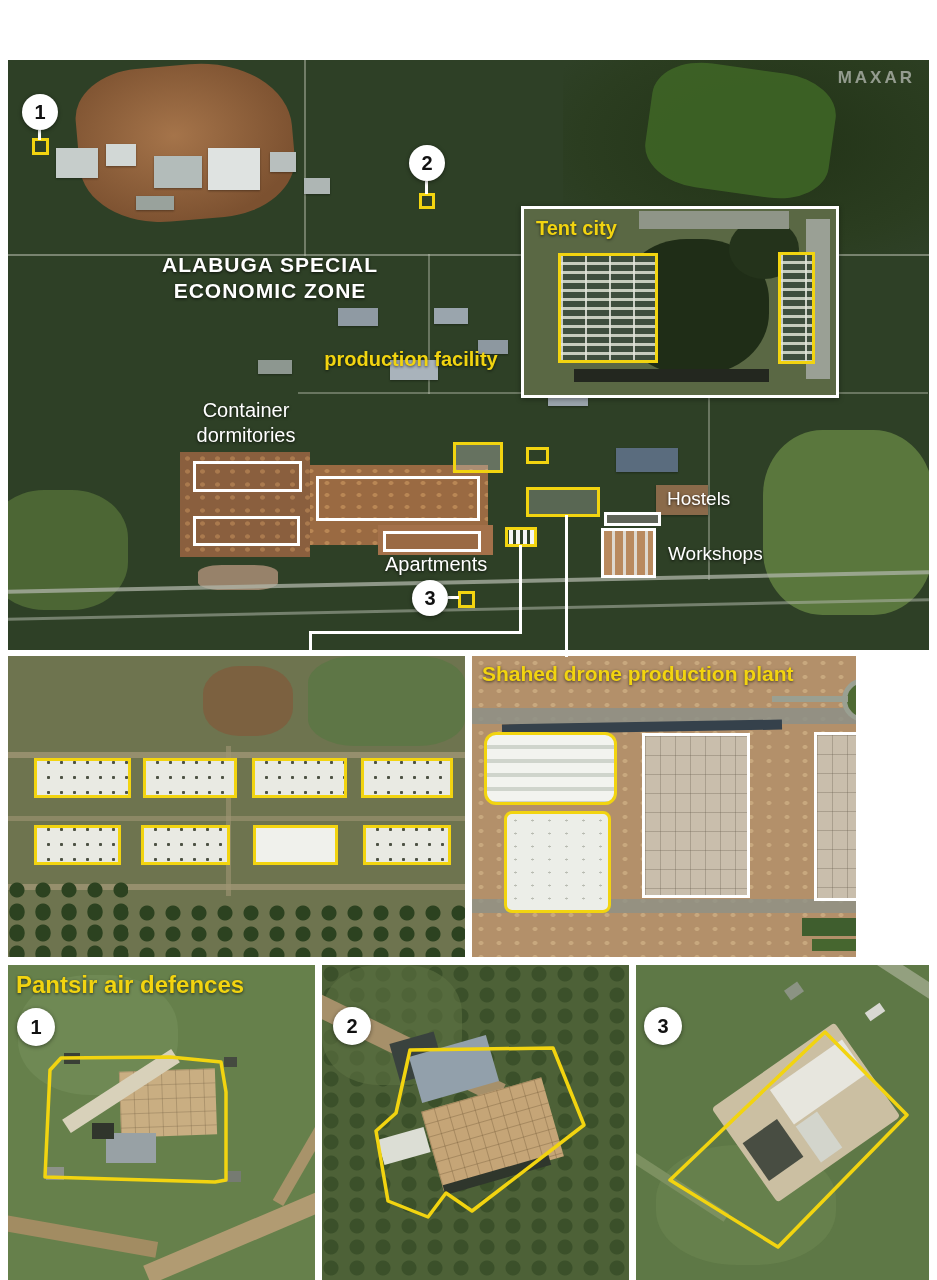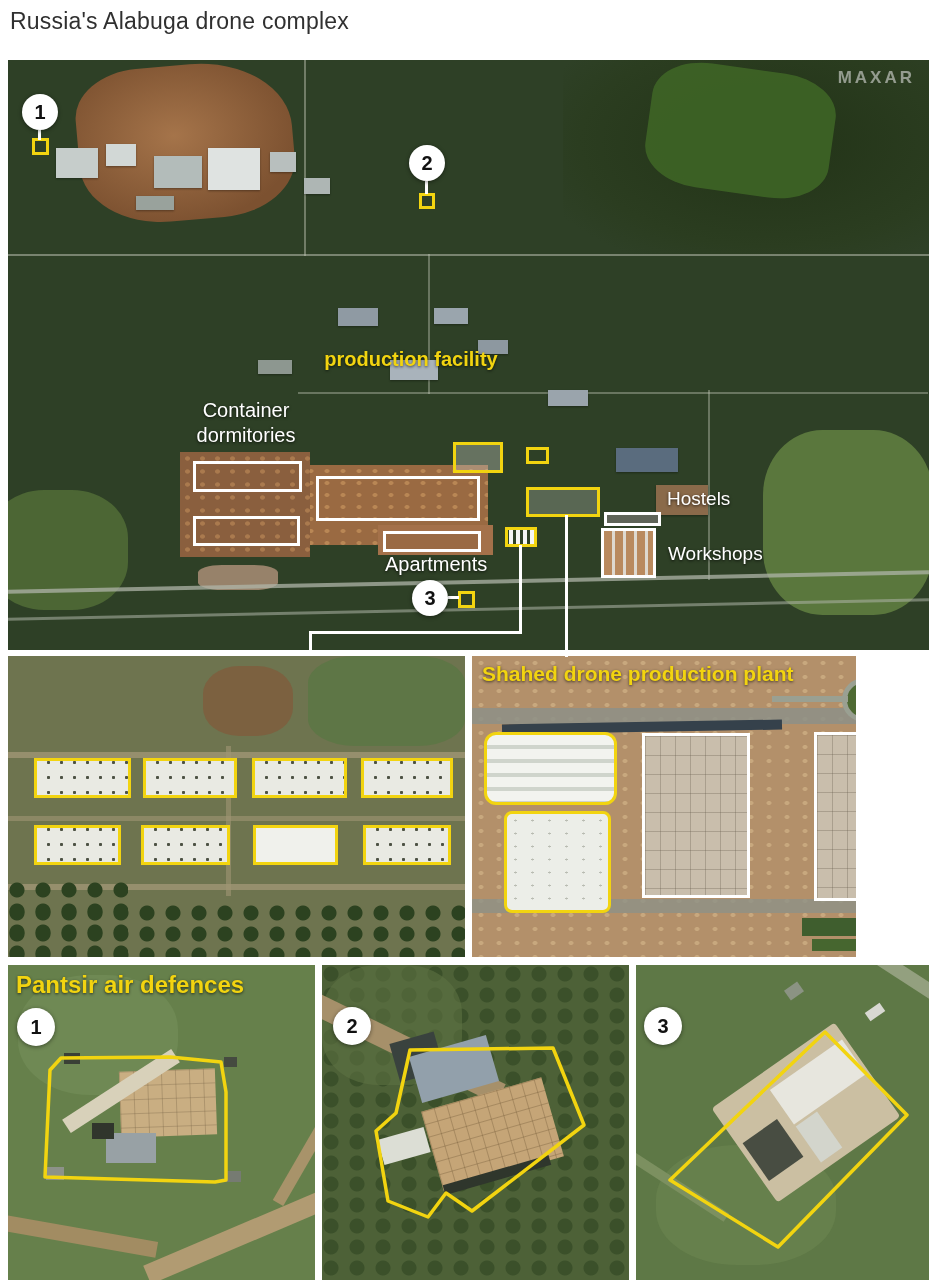--- a/index.html
+++ b/index.html
@@ -66,21 +66,20 @@
   .bp2{left:322px;top:965px;width:307px;height:315px;background:#4d6137;}
   .bp3{left:636px;top:965px;width:293px;height:315px;background:#5e7846;}
   .poly{position:absolute;left:0;top:0;z-index:4;}
   .poly polygon{fill:none;stroke:var(--yellow);stroke-width:3.5;stroke-linejoin:round;}
 </style>
 </head>
 <body>
 
 <div class="page">
 
-  <div class="page-title">Russia's Alabuga drone complex</div>
 
   <div class="panel main-map">
 
     <div class="t" style="left:70px;top:5px;width:215px;height:155px;background:radial-gradient(ellipse at 45% 45%,#a5744a,#7c5130 75%);border-radius:30% 45% 35% 40%;transform:rotate(-5deg);"></div>
     <div class="t" style="left:555px;top:-10px;width:374px;height:205px;background:radial-gradient(ellipse at 55% 45%,#223317 0%,#2b3d20 65%,rgba(43,61,32,0) 85%);"></div>
     <div class="t" style="left:640px;top:8px;width:185px;height:125px;background:#3e6526;border-radius:30%;transform:rotate(8deg);opacity:.9;"></div>
     <div class="t" style="left:755px;top:370px;width:170px;height:185px;background:#5d7a3e;border-radius:35%;opacity:.95;"></div>
     <div class="t" style="left:-20px;top:430px;width:140px;height:120px;background:#4c6634;border-radius:40%;"></div>
     <div class="t" style="left:295px;top:405px;width:185px;height:80px;background:#9a6a42;background-image:radial-gradient(#b98755 2px,rgba(0,0,0,0) 3px);background-size:16px 12px;"></div>
     <div class="t" style="left:172px;top:392px;width:130px;height:105px;background:#8a5f3e;background-image:radial-gradient(#aa7a4e 2px,rgba(0,0,0,0) 3px);background-size:15px 13px;"></div>
@@ -106,20 +105,24 @@
     <div class="bld" style="left:382px;top:300px;width:48px;height:20px;background:#a9b3bb;"></div>
     <div class="bld" style="left:426px;top:248px;width:34px;height:16px;background:#9aa5ad;"></div>
     <div class="bld" style="left:470px;top:280px;width:30px;height:14px;background:#8d98a0;"></div>
     <div class="bld" style="left:540px;top:330px;width:40px;height:16px;background:#9aa4ac;"></div>
     <div class="bld" style="left:250px;top:300px;width:34px;height:14px;background:#8d9790;"></div>
     <div class="bld" style="left:608px;top:388px;width:62px;height:24px;background:#5a6c7e;"></div>
     <div class="bld" style="left:648px;top:425px;width:52px;height:30px;background:#8a6a4a;"></div>
 
     <div class="maxar">MAXAR</div>
 
+    <div class="lblw zone-label">
+      <div>ALABUGA SPECIAL</div>
+      <div>ECONOMIC ZONE</div>
+    </div>
 
     <div class="lbly shahed-label">
       <div>production facility</div>
     </div>
 
     <div class="lblw container-label">
       <div>Container</div>
       <div>dormitories</div>
     </div>
     <div class="lblw apartments-label">Apartments</div>
@@ -140,20 +143,30 @@
     <div class="marker" style="left:14px;top:34px;">1</div>
     <div class="stem" style="left:30px;top:70px;width:3px;height:10px;"></div>
     <div class="yrect" style="left:24px;top:78px;width:11px;height:11px;"></div>
     <div class="marker" style="left:401px;top:85px;">2</div>
     <div class="stem" style="left:417px;top:121px;width:3px;height:13px;"></div>
     <div class="yrect" style="left:411px;top:133px;width:10px;height:10px;"></div>
     <div class="marker" style="left:404px;top:520px;">3</div>
     <div class="stem" style="left:440px;top:536px;width:11px;height:3px;"></div>
     <div class="yrect" style="left:450px;top:531px;width:11px;height:11px;"></div>
 
+    <div class="tent-inset">
+      <div class="t" style="left:95px;top:30px;width:150px;height:135px;background:#1f2d17;border-radius:45%;"></div>
+      <div class="t" style="left:205px;top:10px;width:70px;height:60px;background:#24331b;border-radius:50%;"></div>
+      <div class="t" style="left:282px;top:10px;width:24px;height:160px;background:#9aa095;"></div>
+      <div class="t" style="left:115px;top:2px;width:150px;height:18px;background:#8f9588;"></div>
+      <div class="t" style="left:50px;top:160px;width:195px;height:13px;background:#23271f;"></div>
+      <div class="tents" style="left:34px;top:44px;width:94px;height:104px;"></div>
+      <div class="tents" style="left:254px;top:43px;width:31px;height:106px;"></div>
+      <div class="lbly" style="left:12px;top:8px;font-size:20px;">Tent city</div>
+    </div>
   </div>
 
   <div class="connector" style="left:519px;top:545px;width:3px;height:88px;"></div>
   <div class="connector" style="left:309px;top:631px;width:213px;height:3px;"></div>
   <div class="connector" style="left:309px;top:631px;width:3px;height:25px;"></div>
   <div class="connector" style="left:565px;top:515px;width:3px;height:142px;"></div>
 
   <div class="panel mid-left">
     <div class="t" style="left:300px;top:0;width:157px;height:90px;background:#5e7646;border-radius:30%;"></div>
     <div class="t" style="left:195px;top:10px;width:90px;height:70px;background:#7c6140;border-radius:40%;"></div>

